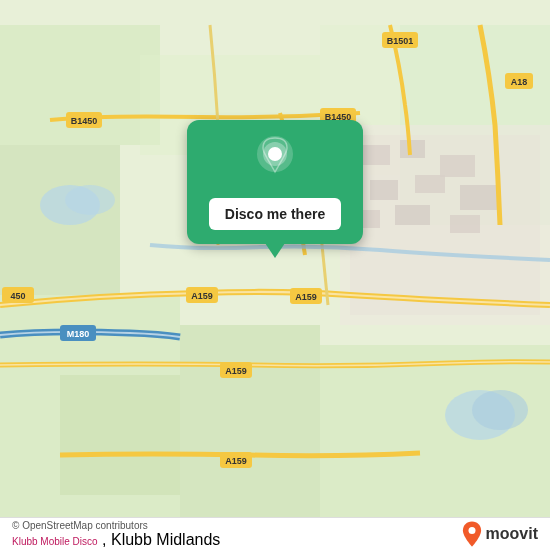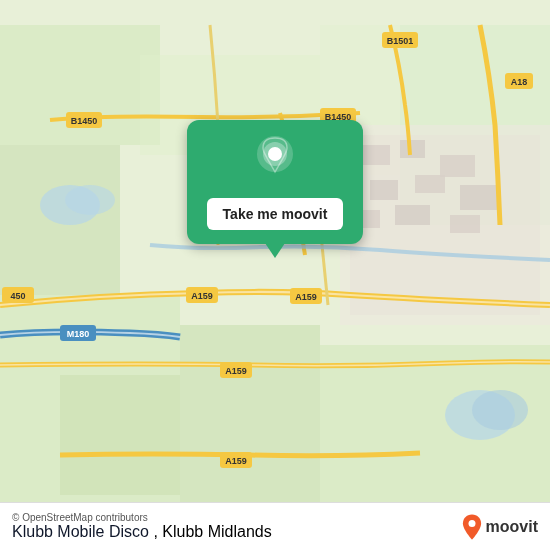--- a/index.html
+++ b/index.html
@@ -26,43 +26,43 @@
       position: absolute;
       top: 0; left: 0;
     }
 
     
     #bottom-bar {
       position: absolute;
       bottom: 0;
       left: 0;
       right: 0;
-      height: 48px;
+      height: 33px;
       background: white;
       display: flex;
       align-items: center;
       justify-content: space-between;
       padding: 0 12px;
       border-top: 1px solid #ddd;
       z-index: 10;
     }
 
     #bottom-left {
       display: flex;
       flex-direction: column;
     }
 
     #attribution {
       font-size: 10px;
       color: #555;
     }
 
     #location-name {
-      font-size: 16px;
-      color: #0f172a;
+      font-size: 10px;
+      color: #be185d;
       font-weight: 500;
       text-align: right;
     }
 
     #moovit-logo {
       display: flex;
       align-items: center;
     }
 
     #moovit-icon {
@@ -216,21 +216,21 @@
 
   <div id="popup-card">
     <div id="pin-icon">
       <svg width="40" height="50" viewBox="0 0 40 50" xmlns="http://www.w3.org/2000/svg">
         <circle cx="20" cy="18" r="18" fill="white" opacity="0.2"></circle>
         <circle cx="20" cy="18" r="12" fill="white" opacity="0.3"></circle>
         <circle cx="20" cy="18" r="7" fill="white"></circle>
         <path d="M20 36 L12 22 Q8 15 8 12 Q8 2 20 2 Q32 2 32 12 Q32 15 28 22 Z" fill="none" stroke="white" stroke-width="1.5" opacity="0.4"></path>
       </svg>
     </div>
-    <button id="take-me-there-btn">Take me moovit</button>
+    <button id="take-me-there-btn">Disco me there</button>
   </div>
 
   <div id="bottom-bar">
     <div id="bottom-left">
       <span id="attribution">© OpenStreetMap contributors</span>
       <div>
         <span id="location-name">Klubb Mobile Disco</span>
         <span>, </span>
         <span id="location-region">Klubb Midlands</span>
       </div>

